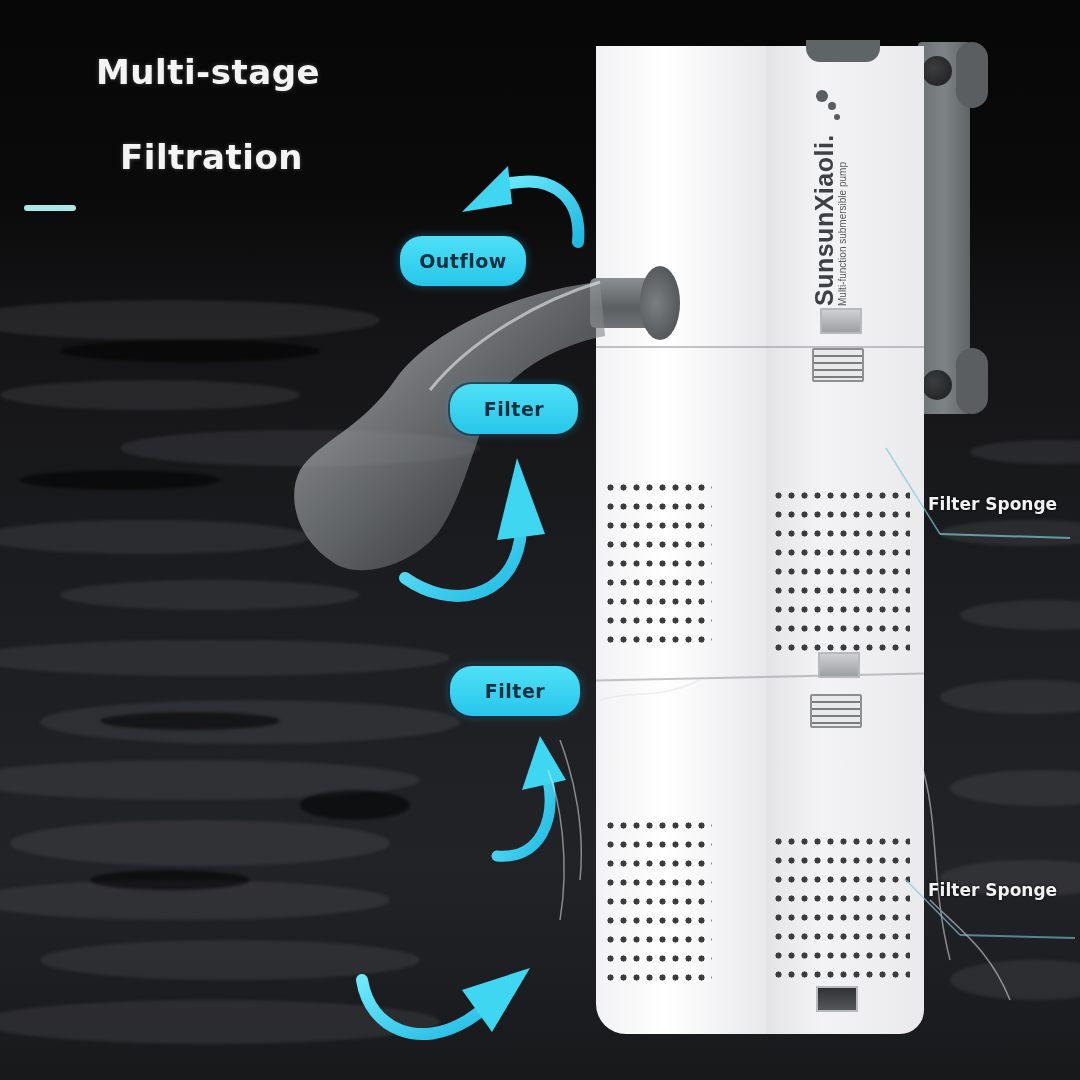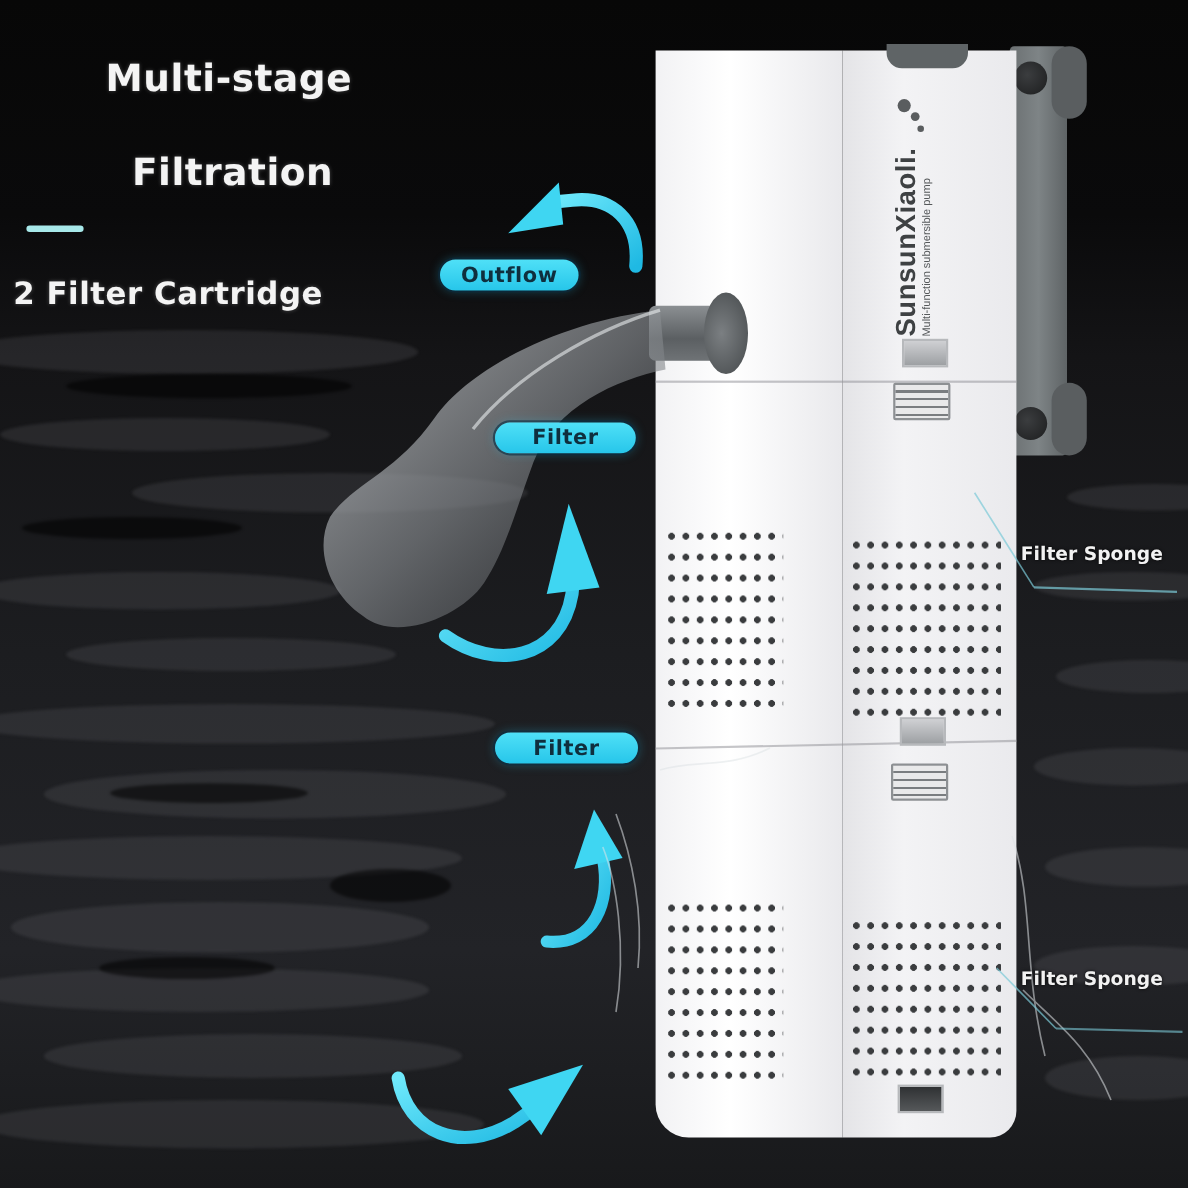--- a/index.html
+++ b/index.html
@@ -106,21 +106,21 @@
       background: radial-gradient(ellipse at 40% 50%, #7b7f82, #45494b);
     }
     .nozzle .tube {
       position: absolute; left: 0; top: 12px; width: 70px; height: 50px;
       background: linear-gradient(180deg, #8b8f92, #5b5f62 60%, #6f7376);
       border-radius: 6px 0 0 6px;
     }
 
     
     .pill {
-      position: absolute; height: 28px; border-radius: 22px;
+      position: absolute; height: 50px; border-radius: 22px;
       background: linear-gradient(180deg, #4fe0f7, #27c6ea);
       box-shadow: 0 0 0 2px rgba(10,40,60,0.6), 0 0 10px rgba(40,200,240,0.35);
       color: #0f2f3e; font-weight: bold; font-size: 19px;
       display: flex; align-items: center; justify-content: center;
       letter-spacing: 0.5px;
     }
 
     .callout {
       position: absolute; color: #f2f2f2; font-weight: bold; font-size: 17px;
       text-shadow: 0 0 3px rgba(0,0,0,0.9);
@@ -156,21 +156,20 @@
     <div class="ripple" style="left:960px;top:600px;width:170px;height:30px;"></div>
     <div class="ripple" style="left:940px;top:680px;width:180px;height:34px;"></div>
     <div class="ripple" style="left:950px;top:770px;width:180px;height:36px;"></div>
     <div class="ripple" style="left:940px;top:860px;width:180px;height:36px;"></div>
     <div class="ripple" style="left:950px;top:960px;width:170px;height:40px;"></div>
   </div>
 
   <div class="headline h1">Multi-stage</div>
   <div class="headline h2">Filtration</div>
   <div class="accent-bar"></div>
-  <div class="headline h3">2 Filter Cartridge</div>
 
   <div class="bracket">
     <div class="ear" style="top:0;"></div>
     <div class="ear" style="bottom:0;"></div>
     <div class="cup" style="top:14px;"></div>
     <div class="cup" style="bottom:14px;"></div>
   </div>
 
   <div class="pump">
     <div class="front"></div>

